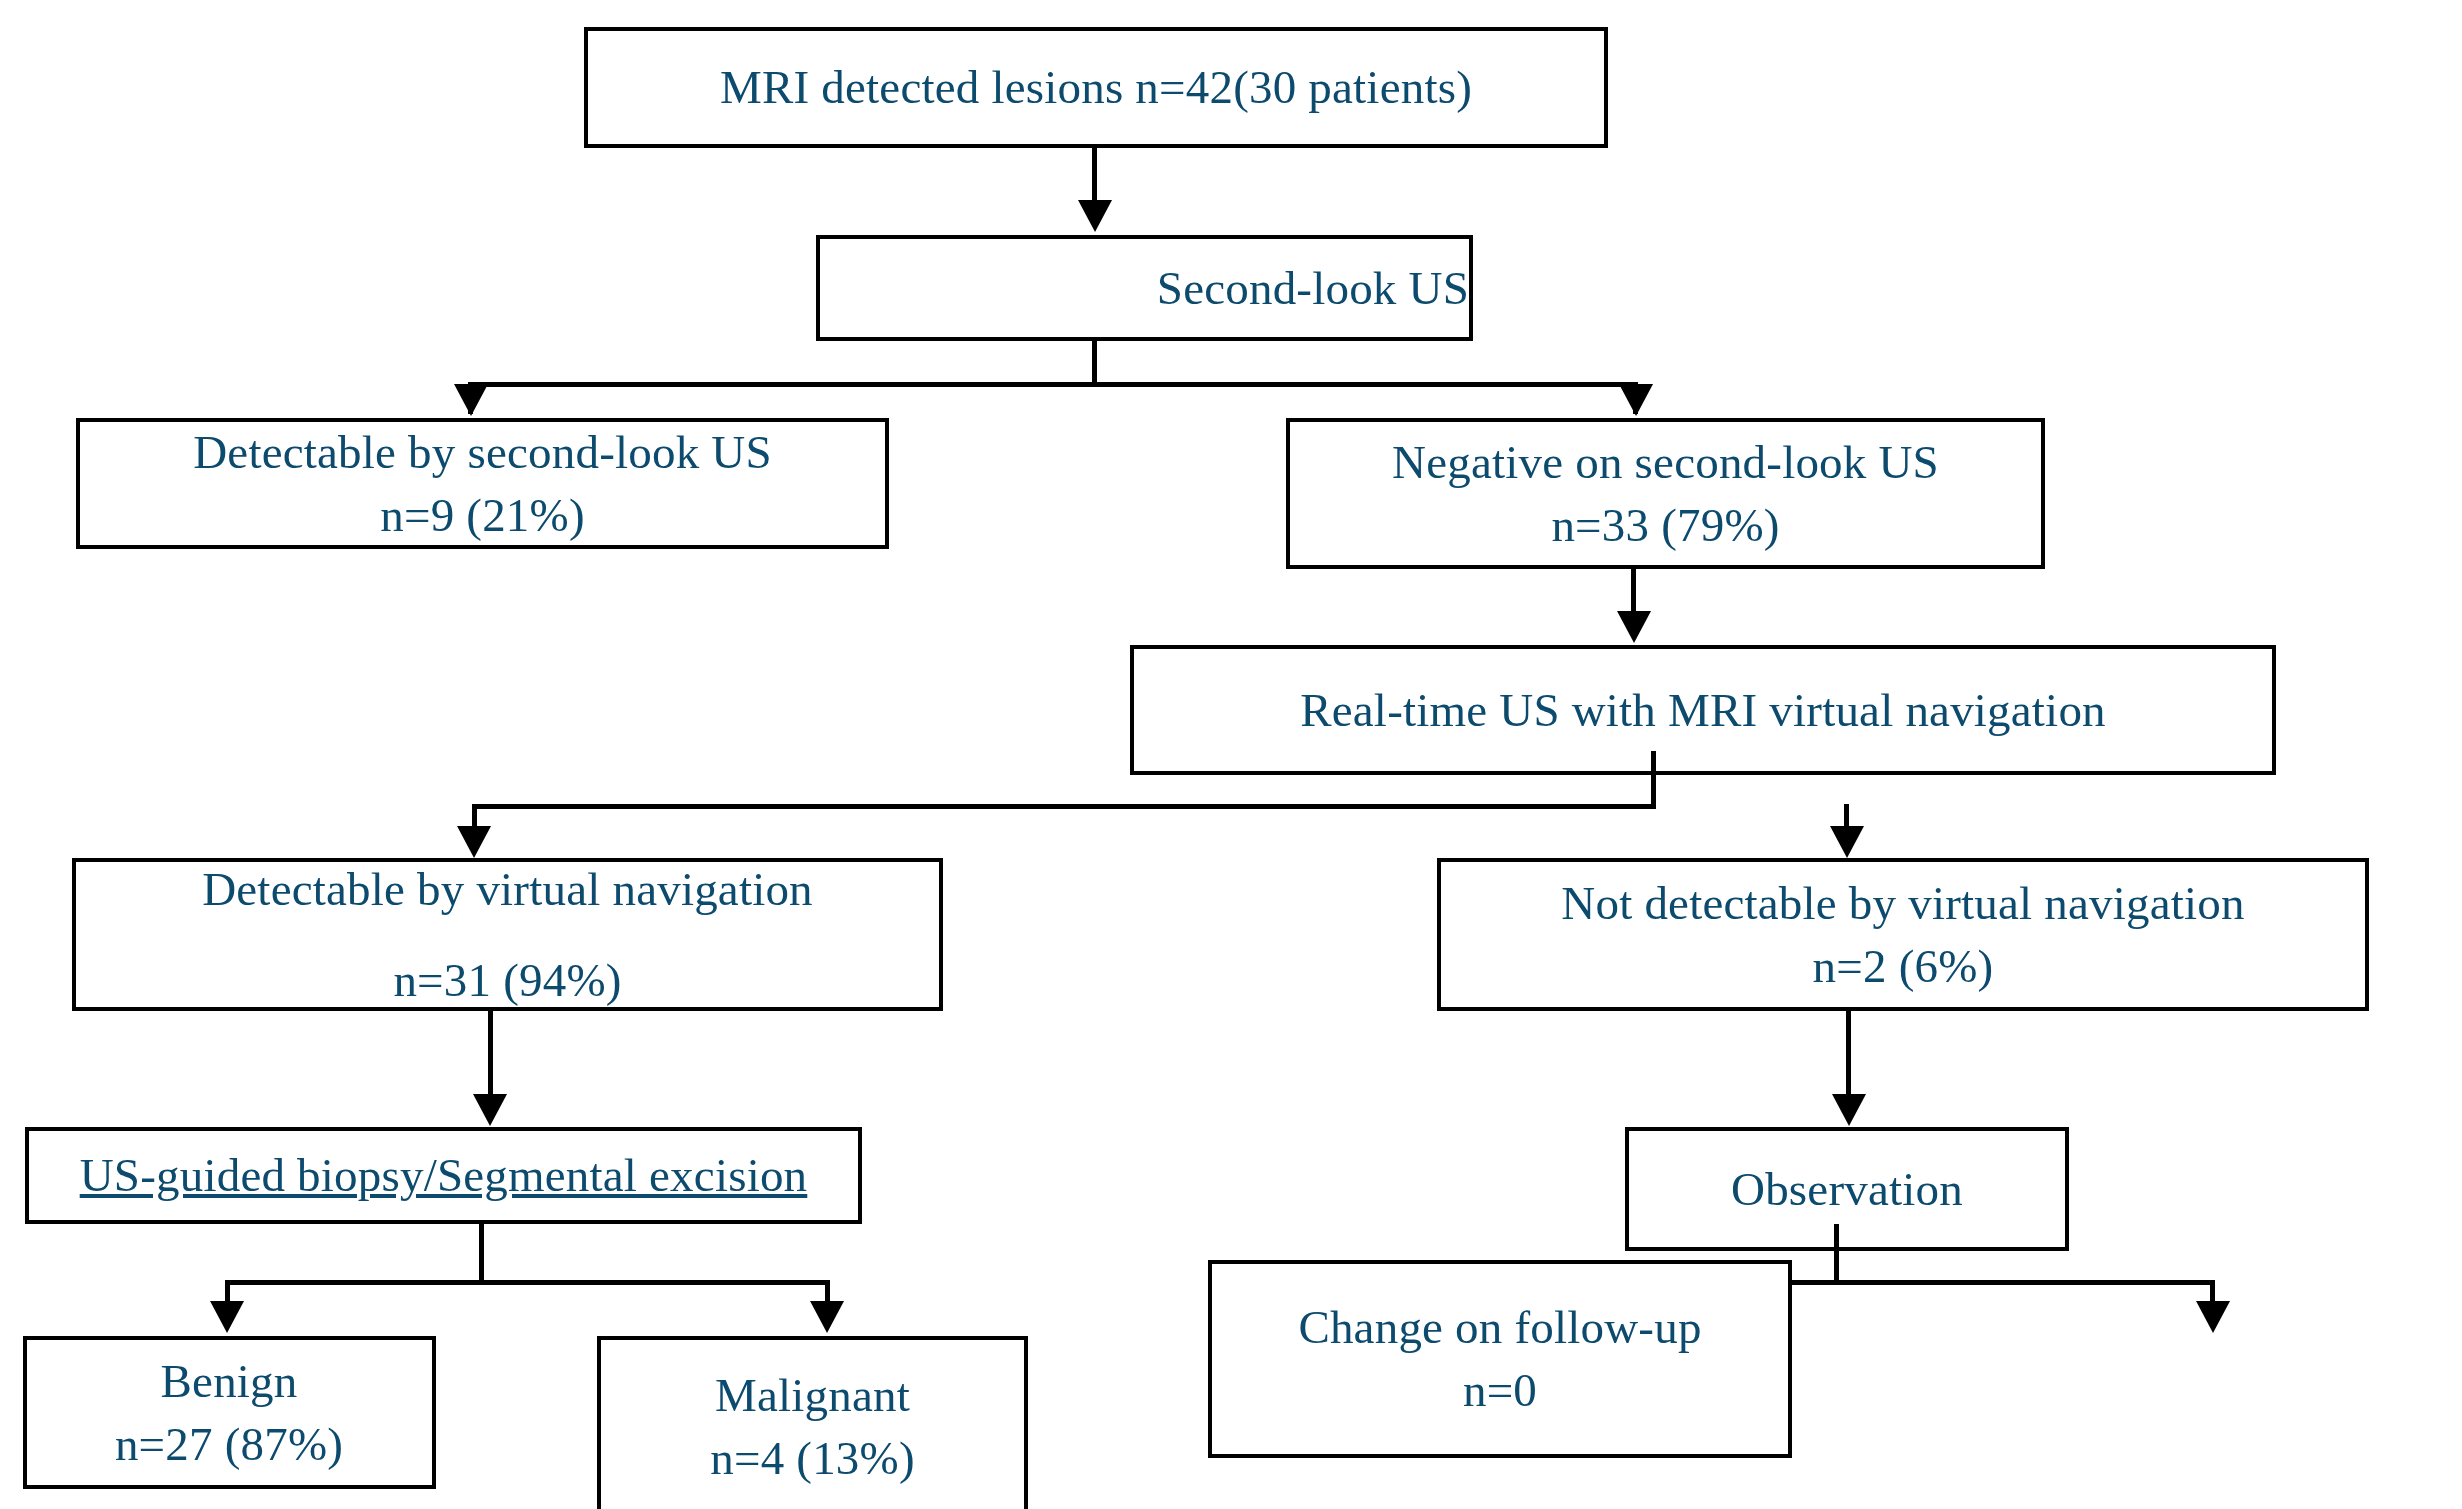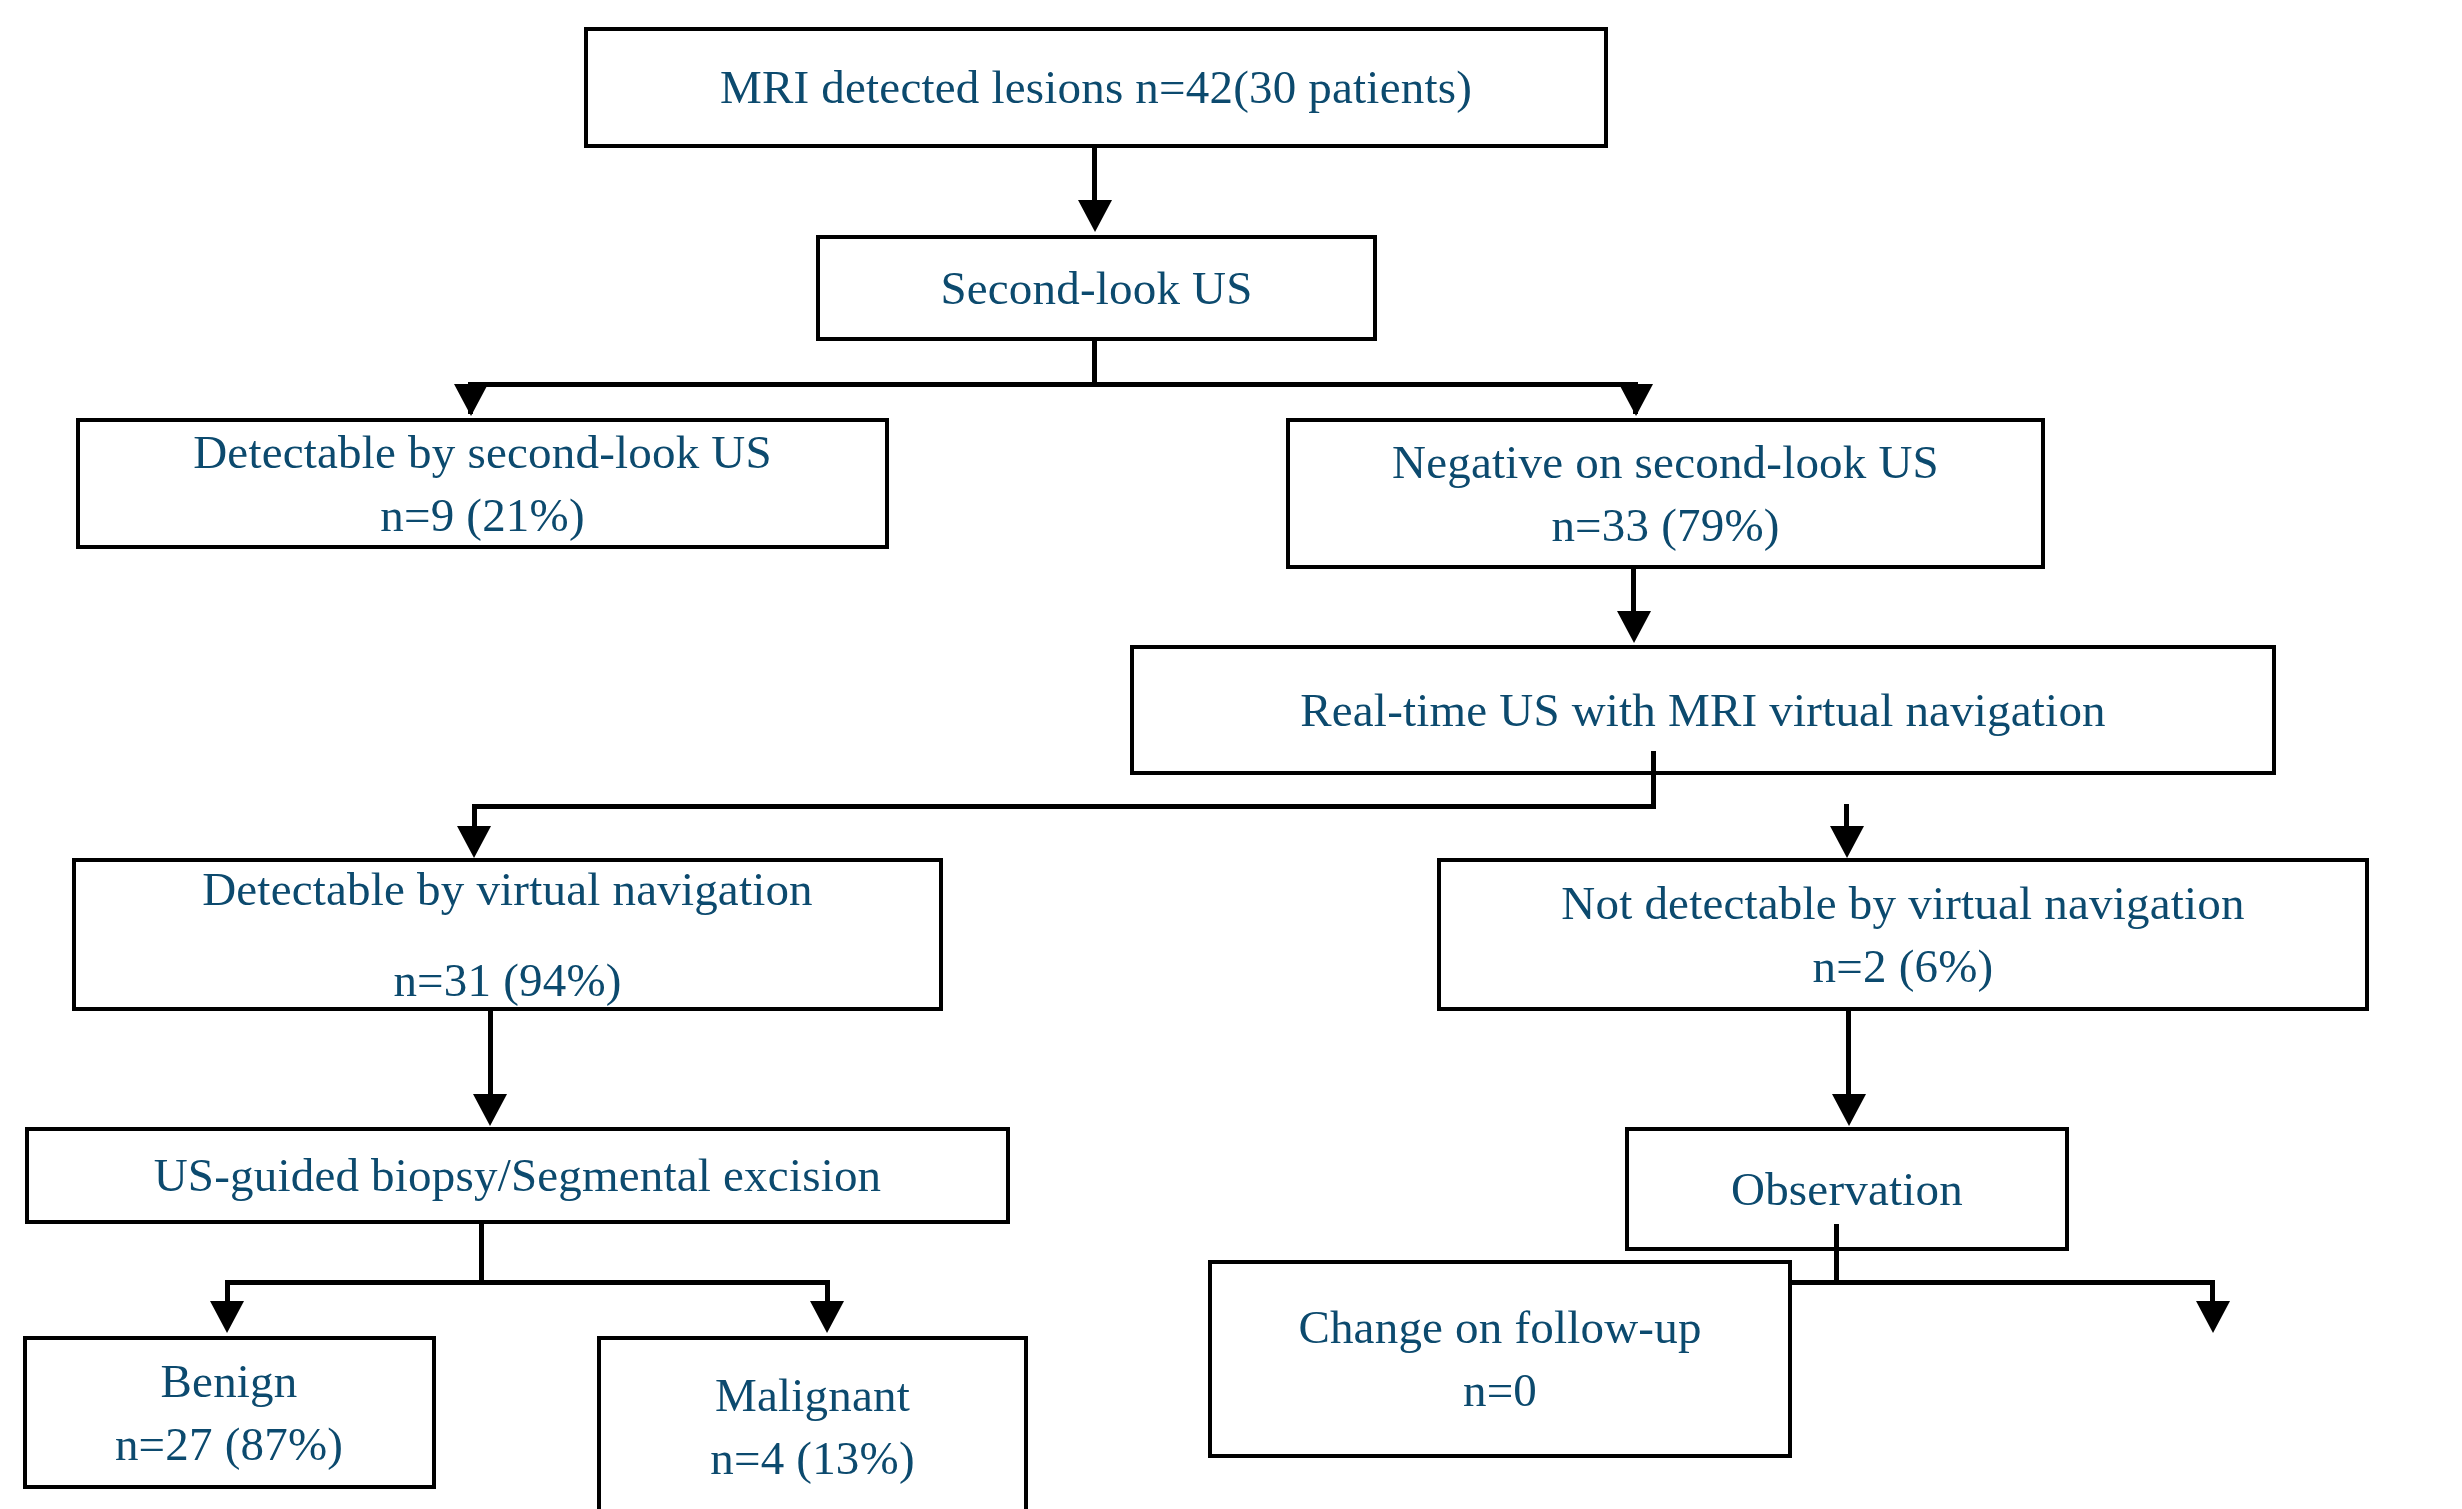--- a/index.html
+++ b/index.html
@@ -58,21 +58,21 @@
 
 <div id="page">
 
   <div class="node" style="left:584px; top:27px; width:1024px; height:121px;">
     <span>MRI detected lesions n=42(30 patients)</span>
   </div>
 
   <div class="vline" style="left:1092px; top:148px; height:56px;"></div>
   <div class="arrowhead" style="left:1078px; top:200px;"></div>
 
-  <div class="node" style="left:816px; top:235px; width:561px; height:106px;">
+  <div class="node" style="left:816px; top:235px; width:657px; height:106px;align-items:flex-end;">
     <span>Second-look US</span>
   </div>
 
   <div class="vline" style="left:1092px; top:341px; height:43px;"></div>
   <div class="hline" style="left:468px; top:382px; width:1170px;"></div>
   <div class="vline" style="left:468px; top:382px; height:32px;"></div>
   <div class="arrowhead" style="left:454px; top:384px;"></div>
   <div class="vline" style="left:1633px; top:382px; height:32px;"></div>
   <div class="arrowhead" style="left:1619px; top:384px;"></div>
 
@@ -110,21 +110,21 @@
     <span class="line2">n=2 (6%)</span>
   </div>
 
   <div class="vline" style="left:488px; top:1011px; height:54px;"></div>
   <div class="arrowhead" style="left:473px; top:1094px;"></div>
   <div class="vline" style="left:488px; top:1060px; height:38px;"></div>
 
   <div class="vline" style="left:1846px; top:1011px; height:86px;"></div>
   <div class="arrowhead" style="left:1832px; top:1094px;"></div>
 
-  <div class="node" style="left:25px; top:1127px; width:985px; height:97px;">
+  <div class="node" style="left:25px; top:1127px; width:837px; height:97px;text-decoration:underline;">
     <span>US-guided biopsy/Segmental excision</span>
   </div>
 
   <div class="node" style="left:1625px; top:1127px; width:444px; height:124px;">
     <span>Observation</span>
   </div>
 
   <div class="vline" style="left:479px; top:1224px; height:58px;"></div>
   <div class="hline" style="left:225px; top:1280px; width:605px;"></div>
   <div class="vline" style="left:225px; top:1280px; height:36px;"></div>

